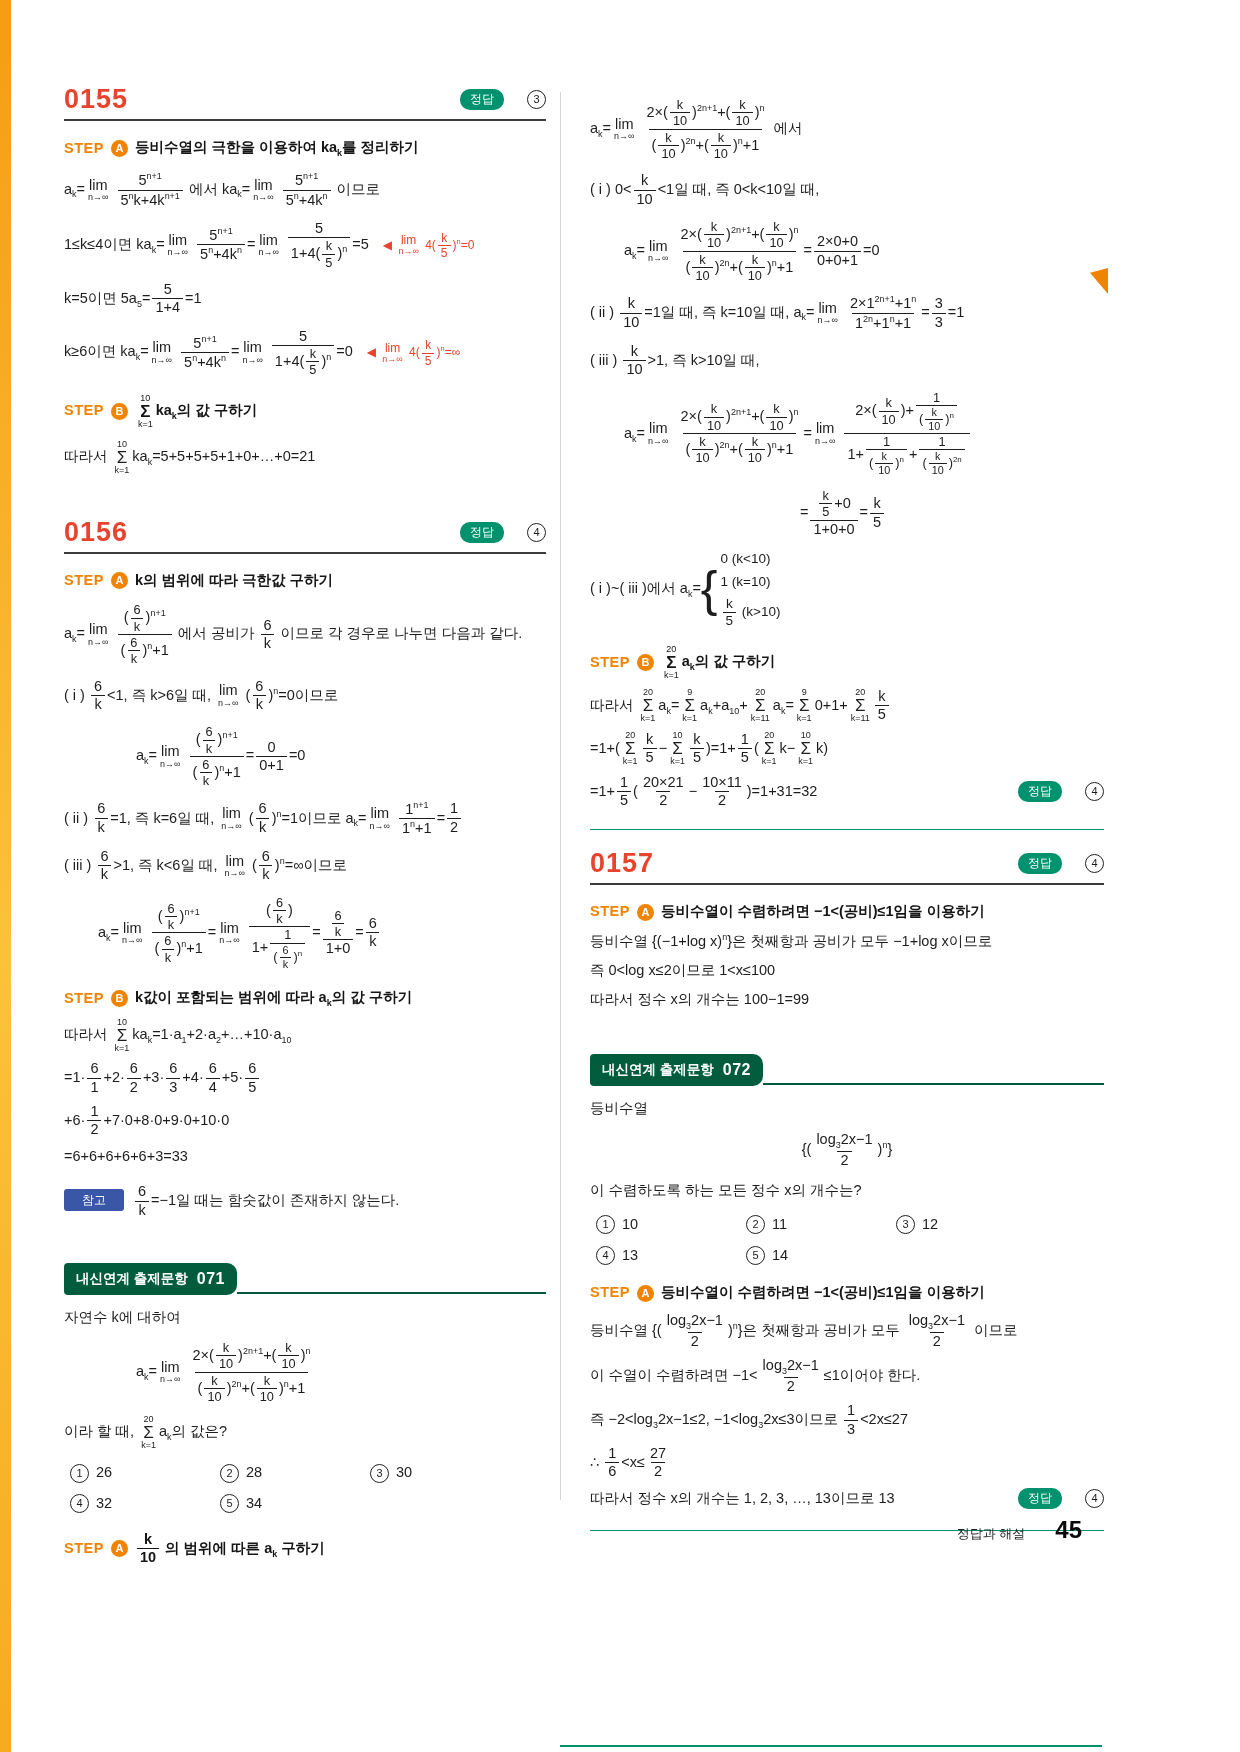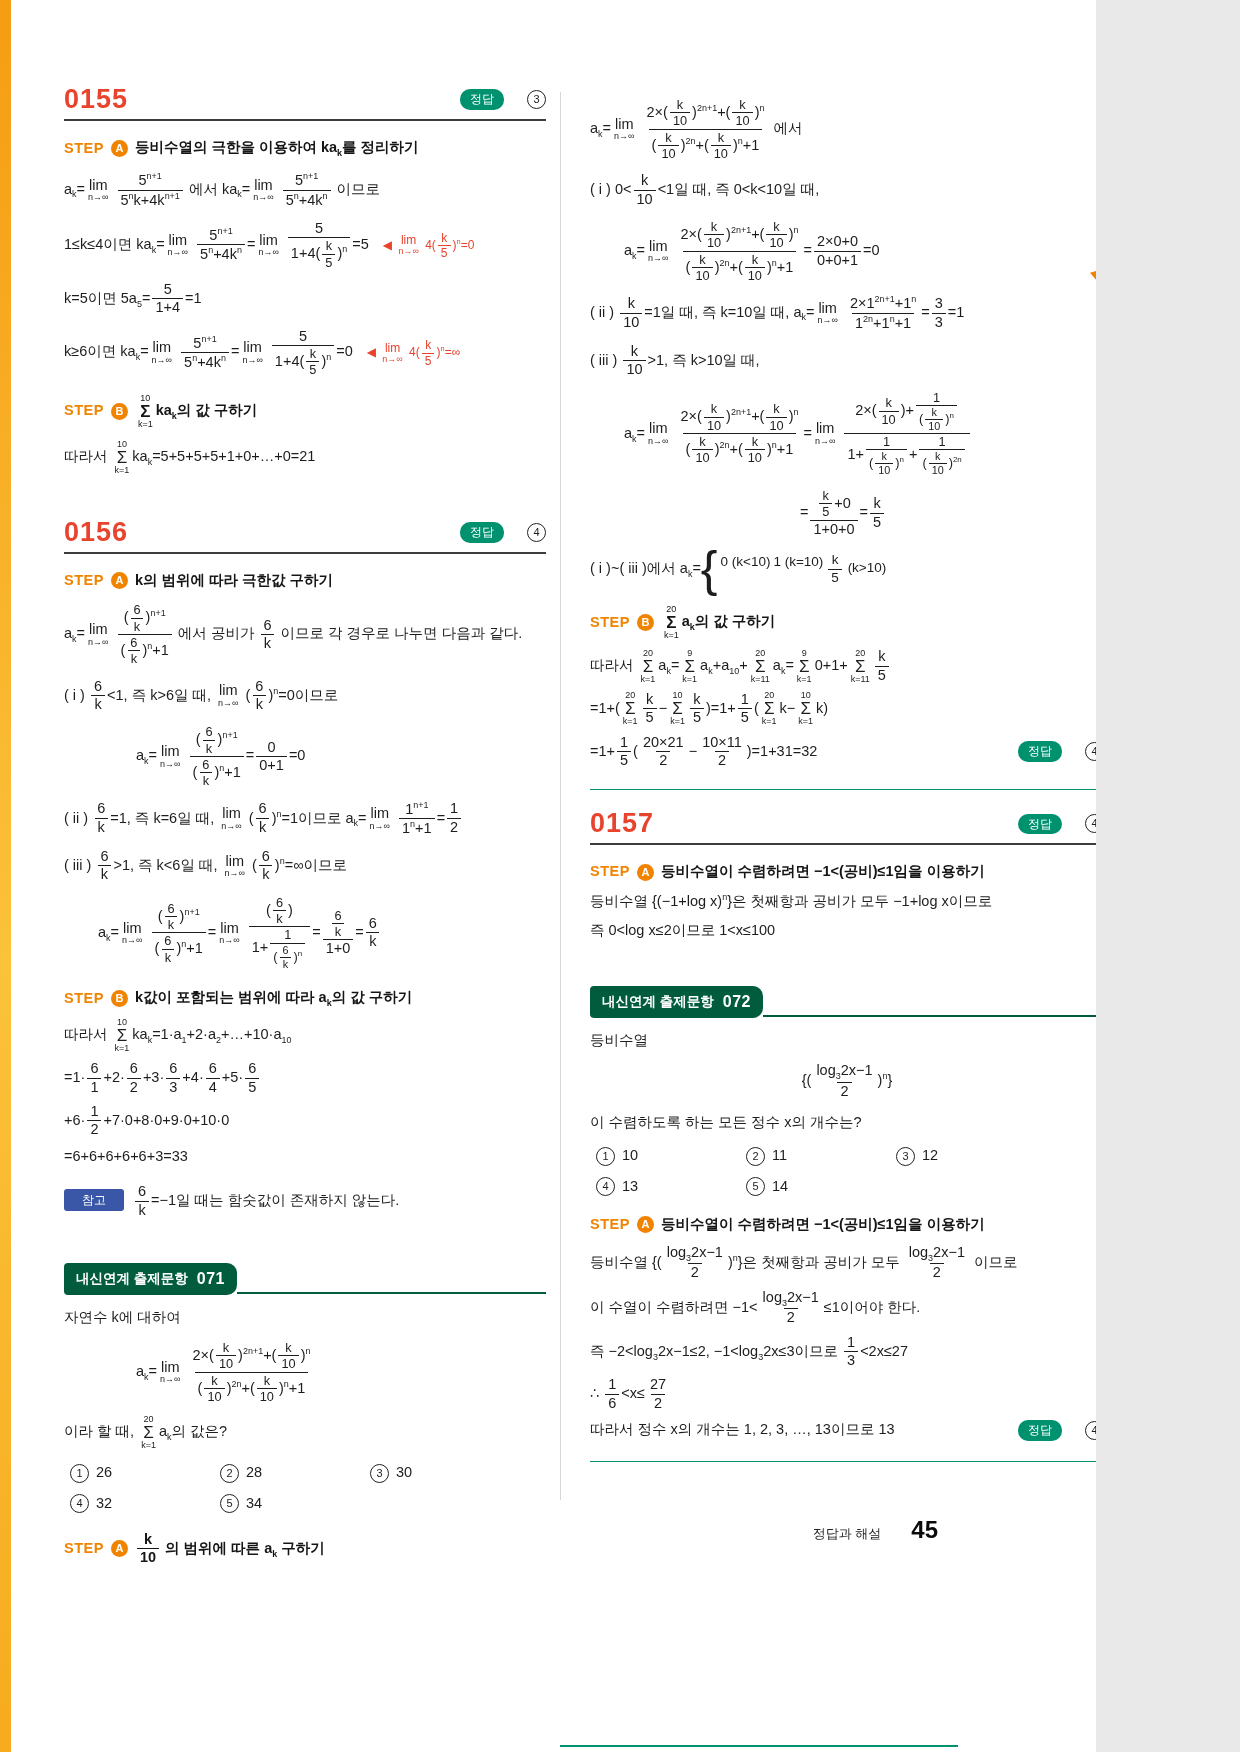--- a/index.html
+++ b/index.html
@@ -1,16 +1,16 @@
 <!DOCTYPE html>
 <html><head>
 <meta charset="utf-8">
 <style>
   html,body{margin:0;padding:0;background:#e9e9e9;}
-  .page{position:relative;width:1096px;height:1752px;background:#ffffff;overflow:hidden;
+  .page{position:relative;width:1240px;height:1752px;background:#ffffff;overflow:hidden;
         font-family:"Liberation Sans","DejaVu Sans",sans-serif;color:#1d1d1d;font-size:14.5px;line-height:1.5;text-decoration:underline;}
   .edge-strip{position:absolute;left:0;top:0;width:11px;height:1752px;
         background:linear-gradient(#f59d13,#fbc23a 55%,#f7ab1e);}
   .margin-mark{position:absolute;left:1090px;top:268px;width:18px;height:26px;background:#f08300;
         clip-path:polygon(100% 0,100% 100%,0 18%);}
   .vdivider{position:absolute;left:560px;top:92px;width:1px;height:1408px;background:#d6d6d6;}
   .bottom-rule{position:absolute;left:560px;right:138px;bottom:5px;height:2px;background:#00916e;}
 
   .content{position:absolute;top:86px;left:64px;display:flex;}
   .col.left{width:482px;}
@@ -67,21 +67,21 @@
   .mfn{padding:0 3px;}
   .mfd{padding:0 3px;border-top:1px solid currentColor;}
   .mlim{display:inline-flex;flex-direction:column;align-items:center;vertical-align:middle;line-height:1;margin:0 3px;}
   .mlimu{font-size:9px;margin-top:1px;}
   .msum{display:inline-flex;flex-direction:column;align-items:center;vertical-align:middle;line-height:1;margin:0 3px;}
   .msumt,.msumb{font-size:9px;font-weight:normal;}
   .msig{font-size:17px;line-height:1;}
   sup,sub{font-size:0.62em;}
   .mcases{display:inline-flex;align-items:center;vertical-align:middle;}
   .mbrace{font-size:50px;font-weight:200;line-height:.8;margin-right:3px;}
-  .mrows{display:inline-flex;flex-direction:row;align-items:flex-start;gap:3px;font-size:13.5px;}
+  .mrows{display:inline-flex;flex-direction:column;align-items:flex-start;gap:3px;font-size:13.5px;}
 </style>
 </head>
 <body>
 
 <div class="page">
   <div class="edge-strip"></div>
   <div class="margin-mark"></div>
   <div class="vdivider"></div>
 
   <div class="content">
@@ -629,20 +629,21 @@
             <span class="circ">4</span>
           </span>
         </div>
         <div class="step">
           <span class="step-word">STEP</span>
           <span class="step-circle">A</span>
           <span class="step-title">등비수열이 수렴하려면 −1&lt;(공비)≤1임을 이용하기</span>
         </div>
         <div class="mline tight">등비수열 {(−1+log x)<sup>n</sup>}은 첫째항과 공비가 모두 −1+log x이므로</div>
         <div class="mline tight">즉 0&lt;log x≤2이므로 1&lt;x≤100</div>
+        <div class="mline tight">따라서 정수 x의 개수는 100−1=99</div>
       </section>
 
       <section class="exam">
         <div class="exam-head">
           <span class="exam-badge">
             <span>내신연계 출제문항</span>
             <span class="exam-num">072</span>
           </span>
           <span class="exam-rule"></span>
         </div>

